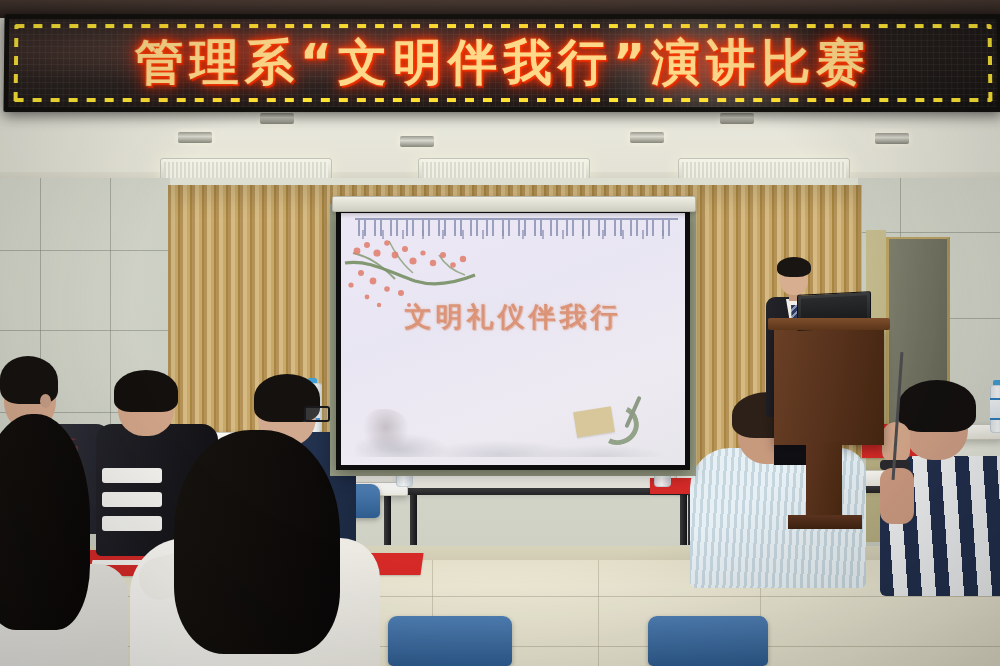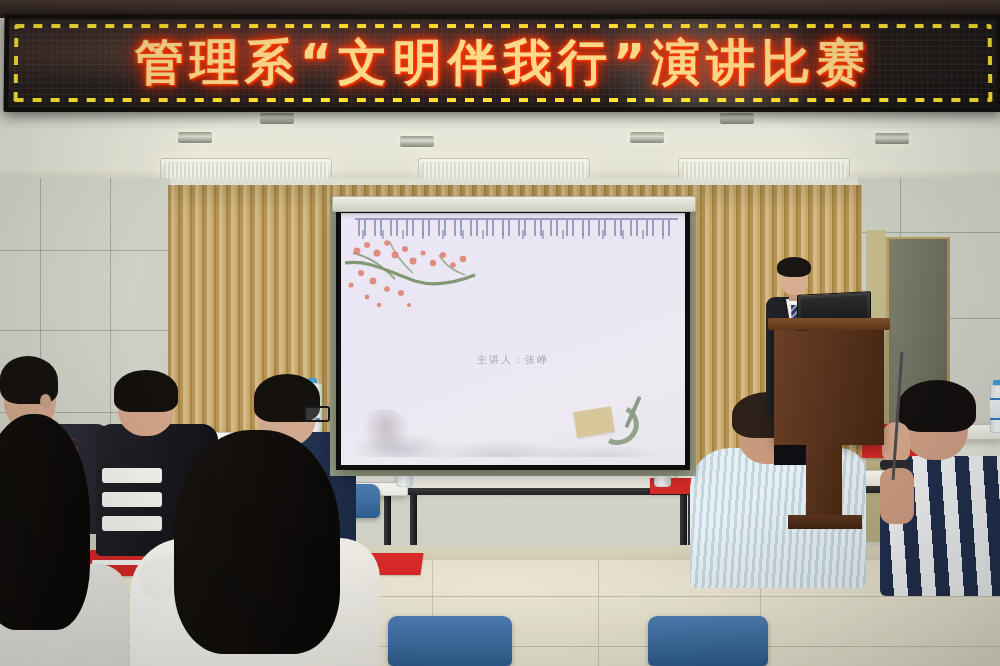--- a/index.html
+++ b/index.html
@@ -479,21 +479,21 @@
             <circle cx="44" cy="60" r="2.8"></circle>
               <circle cx="58" cy="64" r="3"></circle>
             <circle cx="8" cy="56" r="2.6"></circle>
               <circle cx="24" cy="68" r="2.4"></circle>
             <circle cx="36" cy="76" r="2.2"></circle>
               <circle cx="66" cy="76" r="2"></circle>
           </g>
         </svg>
       </div>
 
-      <div class="slide-subtitle">主讲人：张峥</div>
+      <div class="slide-title">文明礼仪伴我行</div>
 
       <div class="ink-mountain"></div>
       <div class="ink-figure"></div>
 
       <div class="scroll-art">
         <div class="scroll-swoosh"></div>
         <div class="scroll-paper"></div>
         <div class="scroll-brush"></div>
       </div>
     </div>

